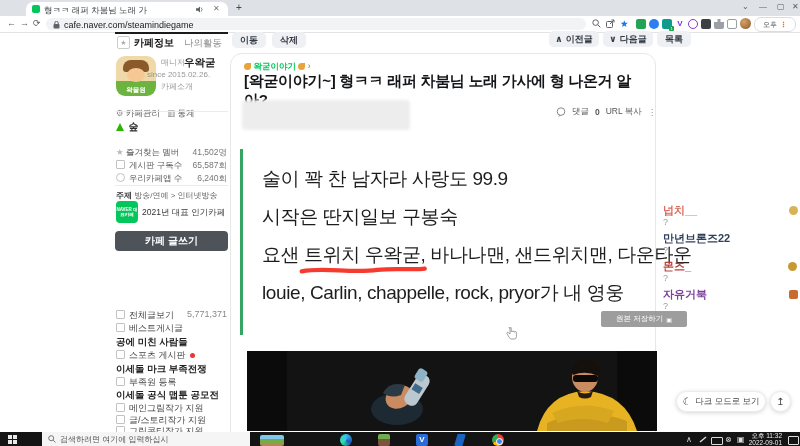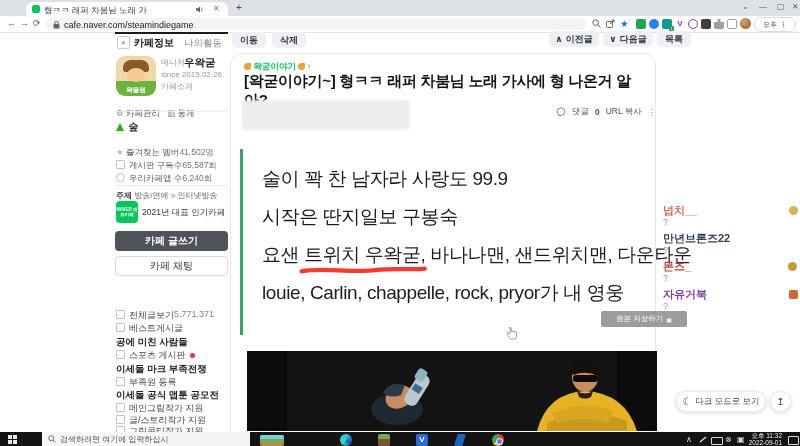--- a/index.html
+++ b/index.html
@@ -24,21 +24,21 @@
   .side-tabs{left:115px;top:32px;width:113px;height:16px;border-top:2px solid #1b1b1b}
   .starbox{left:117px;top:36px;width:11px;height:11px;border:1px solid #ccc;border-radius:2px;
            font-size:7px;color:#aaa;text-align:center;line-height:11px}
   .avatar{left:116px;top:56px;width:40px;height:40px;border-radius:9px;overflow:hidden;
           background:linear-gradient(180deg,#efd9a8 0 62%,#6db33f 62% 100%)}
   .avatar .hat{position:absolute;left:7px;top:4px;width:26px;height:12px;background:#8a5a2b;border-radius:8px 8px 3px 3px}
   .avatar .face{position:absolute;left:11px;top:12px;width:18px;height:14px;background:#f6c894;border-radius:50%}
   .avatar .label{position:absolute;left:0;bottom:1px;width:100%;text-align:center;font-size:6.5px;font-weight:bold;color:#fff}
   .sline{font-size:8px;color:#979797}
   .divider{left:115px;width:113px;height:1px;background:#ececec}
-  .srow{left:116px;width:111px;font-size:8.5px;color:#555;display:flex;}
+  .srow{left:116px;width:111px;font-size:8.5px;color:#555;display:flex;justify-content:space-between}
   .btn-dark{left:115px;top:231px;width:113px;height:20px;background:#4e5359;border-radius:4px;color:#fff;
             font-size:10px;font-weight:bold;display:flex;align-items:center;justify-content:center}
   .btn-light{left:115px;top:256px;width:113px;height:20px;background:#fff;border:1px solid #d9d9d9;border-radius:4px;
              color:#333;font-size:10px;display:flex;align-items:center;justify-content:center;box-sizing:border-box}
   .boardicon{display:inline-block;width:7px;height:7px;border:1px solid #c2c2c2;border-radius:1px;margin-right:4px;vertical-align:-1px}
   .sechead{left:116px;font-size:9.5px;font-weight:bold;color:#222}
   .sitem{left:116px;font-size:9px;color:#444}
   
   .gbtn{height:16px;background:#eff0f3;border-radius:5px;font-size:9px;font-weight:bold;color:#333a44;
         display:flex;align-items:center;justify-content:center;gap:3px}
@@ -140,21 +140,21 @@
   <div class="abs txt" style="left:134px;top:36px;font-size:10px;font-weight:bold;color:#111">카페정보</div>
   <div class="abs txt" style="left:184px;top:36.5px;font-size:9.5px;color:#8c8c8c">나의활동</div>
 
   <div class="abs avatar">
     <span class="hat"></span>
     <span class="face"></span>
     <span class="label">왁물원</span>
   </div>
   <div class="abs txt" style="left:161px;top:57px;font-size:8px;color:#999">매니저</div>
   <div class="abs txt" style="left:184px;top:55.5px;font-size:10.5px;font-weight:bold;color:#222">우왁굳</div>
-  <div class="abs txt sline" style="left:161px;top:70px">since 2015.02.26.</div>
+  <div class="abs txt sline" style="left:147px;top:70px">since 2015.02.26.</div>
   <div class="abs txt sline" style="left:161px;top:81px">카페소개</div>
 
   <div class="abs txt" style="left:116px;top:108px;font-size:8.5px;color:#555">
     <span style="color:#888">⚙</span>
     <span>카페관리</span>&nbsp;&nbsp;
     <span style="color:#888">▥</span>
     <span>통계</span>
   </div>
   <div class="abs divider" style="top:111px"></div>
 
@@ -178,23 +178,20 @@
 
   <div class="abs txt" style="left:116px;top:190px;font-size:8px;color:#666">
     <b style="color:#333">주제</b>
     <span>방송/연예 &gt; 인터넷방송</span>
   </div>
   <div class="abs" style="left:116px;top:201px;width:22px;height:22px;background:#03c75a;border-radius:4px;color:#fff;font-size:4.5px;font-weight:bold;text-align:center;line-height:5px;padding-top:6px;box-sizing:border-box">NAVER 대표카페</div>
   <div class="abs" style="left:142px;top:207px;width:86px;font-size:8.5px;color:#333">2021년 대표 인기카페</div>
 
   <div class="abs btn-dark">
       <span>카페 글쓰기</span>
-    </div>
-  <div class="abs btn-light">
-      <span>카페 채팅</span>
     </div>
 
   <div class="abs srow" style="top:309px;font-size:9px;color:#444">
     <span><span class="boardicon"></span><span>전체글보기</span></span>
     <span style="color:#888">5,771,371</span>
   </div>
   <div class="abs sitem" style="top:322px">
     <span class="boardicon"></span><span>베스트게시글</span>
   </div>
   <div class="abs sechead" style="top:336px">공에 미친 사람들</div>

